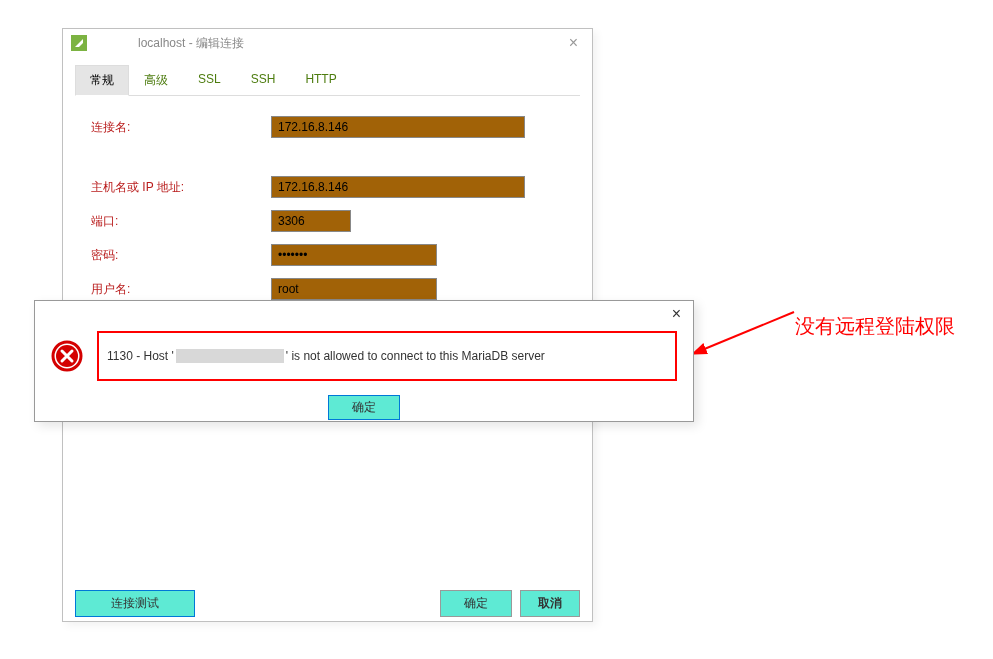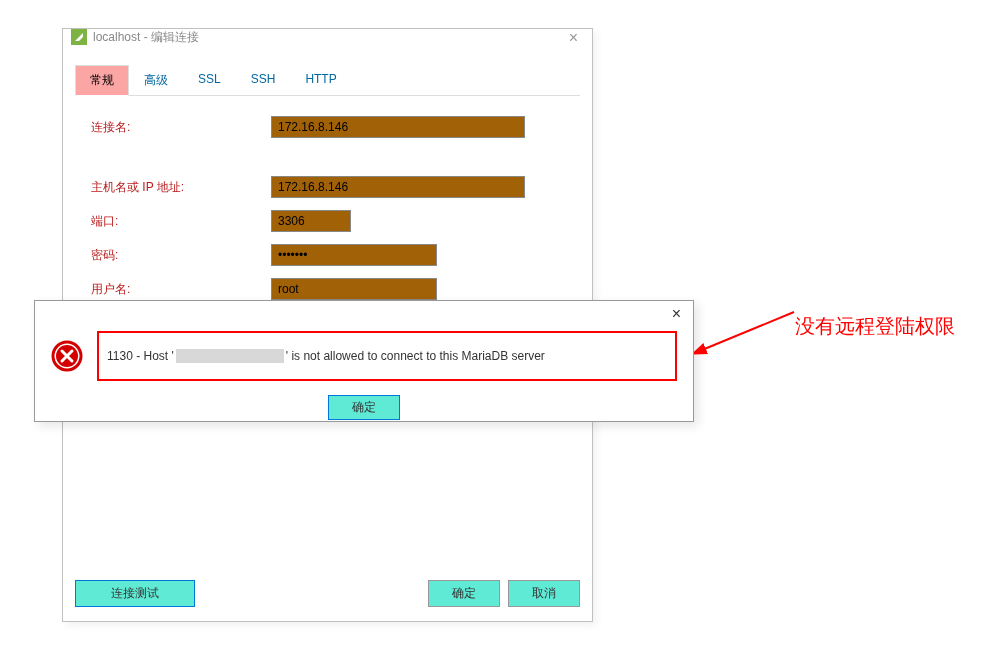--- a/index.html
+++ b/index.html
@@ -21,23 +21,25 @@
       top: 28px;
       width: 531px;
       height: 594px;
       border: 1px solid #c0c0c0;
       background: #fff;
       box-shadow: 4px 4px 8px rgba(0,0,0,0.05);
     }
     .titlebar {
       height: 28px;
       display: flex;
+      align-items: center;
       padding: 0 8px;
       color: #888;
       font-size: 12px;
+      gap: 45px;
     }
     .titlebar-icon {
       width: 16px;
       height: 16px;
       margin-right: 6px;
     }
     .titlebar-title {
       flex: 1;
     }
     .titlebar-close {
@@ -49,29 +51,29 @@
     }
     .tabs {
       display: flex;
       margin: 8px 12px 0 12px;
       border-bottom: 1px solid #ddd;
     }
     .tab {
       padding: 6px 14px;
       border: 1px solid transparent;
       border-bottom: none;
-      color: #0369a1;
+      color: #4d7c0f;
       background: transparent;
       position: relative;
       font-size: 12px;
     }
     .tab.active {
       border: 1px solid #ddd;
       border-bottom: 1px solid #fff;
-      background: #fca5a5;
+      background: #e5e5e5;
       color: #000;
       margin-bottom: -1px;
     }
     .form-area {
       padding: 18px 28px 10px 28px;
     }
     .form-row {
       display: flex;
       align-items: center;
       margin-bottom: 8px;
@@ -107,37 +109,37 @@
       height: 13px;
       border: 1px solid #666;
       display: inline-flex;
       align-items: center;
       justify-content: center;
       font-size: 10px;
       color: #333;
     }
     .bottom-bar {
       position: absolute;
-      bottom: 14px;
+      bottom: 4px;
       left: 12px;
       right: 12px;
       display: flex;
     }
     .btn {
       border: 1px solid #999;
       background: #5eead4;
       padding: 4px 0;
       font-size: 12px;
       color: #333;
       text-align: center;
       font-family: inherit;
     }
     .btn-test { width: 120px; border-color: #0078d7; }
     .btn-ok-main { width: 72px; margin-left: auto; }
-    .btn-cancel-main { width: 72px; margin-left: 8px; }
+    .btn-cancel-main { width: 60px; margin-left: 8px; font-weight: bold; }
     
     .error-dialog {
       position: absolute;
       left: 34px;
       top: 300px;
       width: 660px;
       height: 122px;
       border: 1px solid #999;
       background: #fff;
       box-shadow: 4px 4px 10px rgba(0,0,0,0.1);

